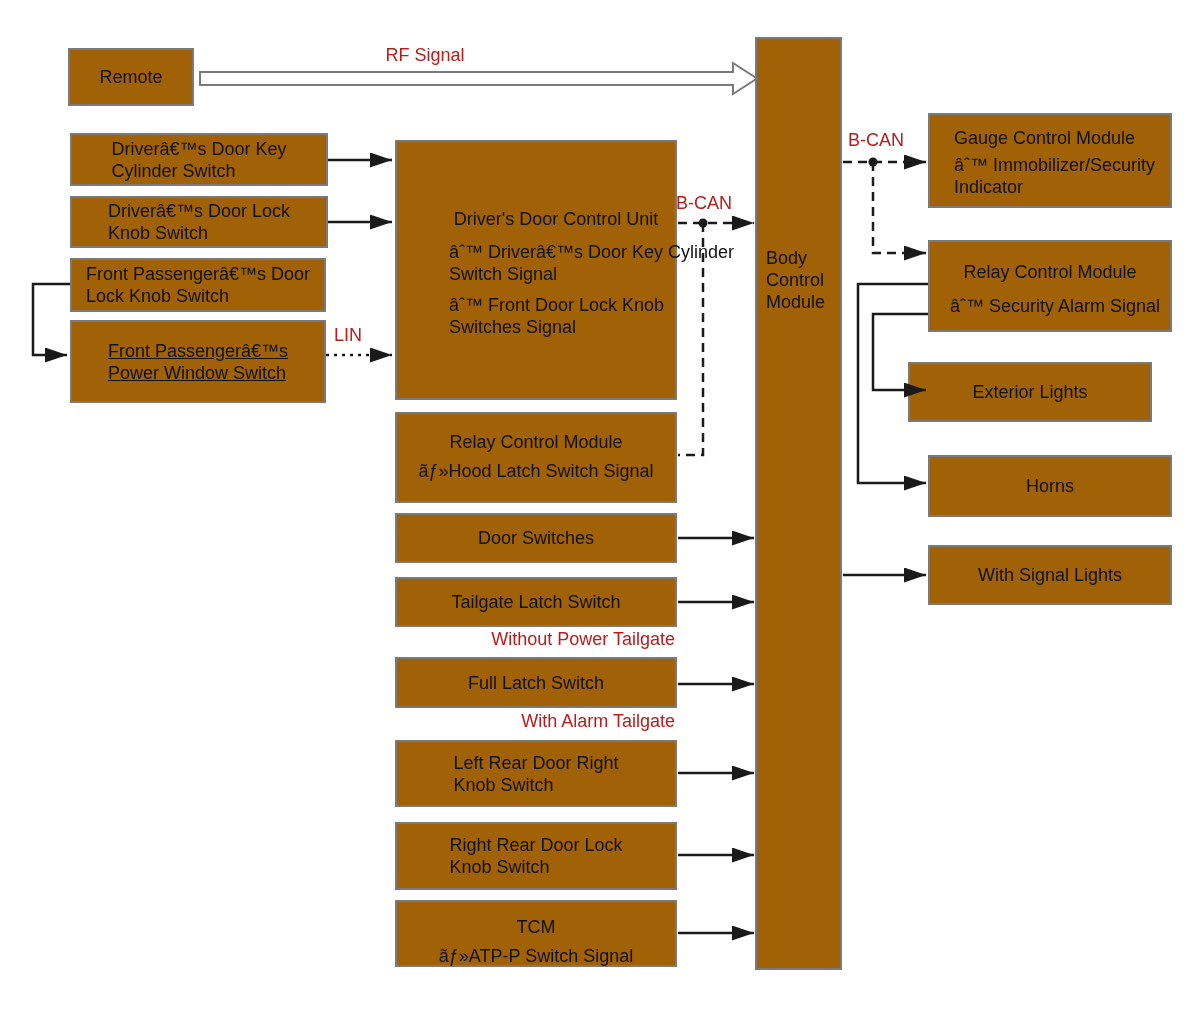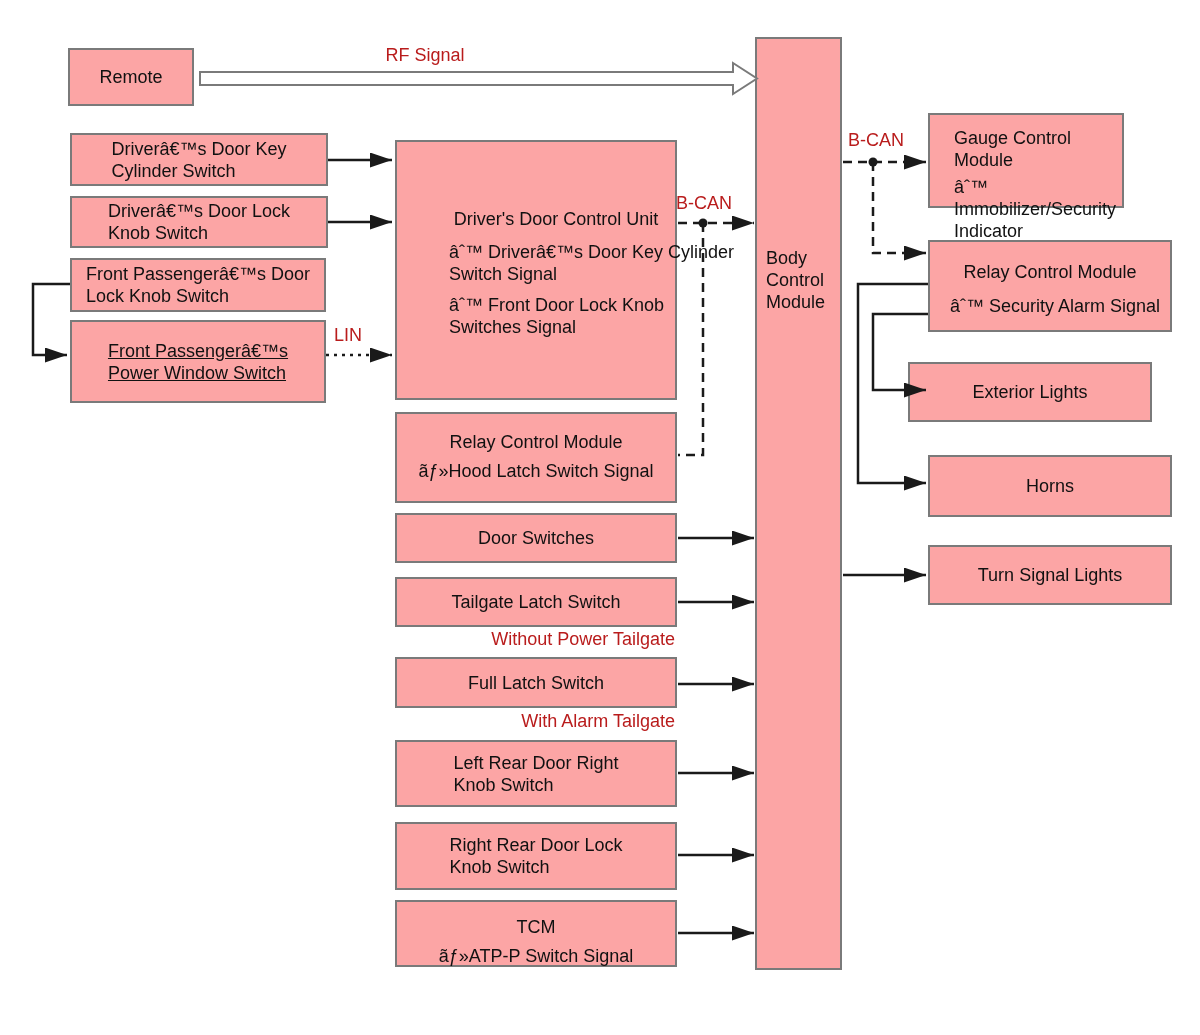--- a/index.html
+++ b/index.html
@@ -2,21 +2,21 @@
 <html><head>
 <meta charset="utf-8">
 <style>
   html,body{margin:0;padding:0;background:#ffffff;}
   .canvas{
     position:relative;width:1200px;height:1035px;background:#ffffff;
     font-family:"Liberation Sans", sans-serif;color:#111111;overflow:hidden;
   }
   .wires{position:absolute;left:0;top:0;z-index:3;pointer-events:none;}
   .box{
-    position:absolute;box-sizing:border-box;border:2px solid #7a7a7a;background:#fca5a5;
+    position:absolute;box-sizing:border-box;border:2px solid #7a7a7a;background:#a16207;
     font-size:18px;line-height:22px;color:#111111;z-index:2;
   }
   .box.flexc{display:flex;align-items:center;justify-content:center;text-align:center;}
   .box.flexl{display:flex;align-items:center;justify-content:center;}
   .box.flexl .inner{text-align:left;}
   .nowrap{white-space:nowrap;}
   .lbl{position:absolute;font-size:18px;line-height:20px;color:#b91c1c;z-index:4;}
   .tctr{text-align:center;}
   .tright{text-align:right;}
   
@@ -123,41 +123,41 @@
     <div class="ttl">TCM</div>
     <div class="nowrap">ãƒ»ATP-P Switch Signal</div>
   </div>
 
   <div class="box bcm" style="left:755px;top:37px;width:87px;height:933px;">
     <div>Body</div>
     <div>Control</div>
     <div>Module</div>
   </div>
 
-  <div class="box gauge" style="left:928px;top:113px;width:196px;height:95px;">
+  <div class="box gauge" style="left:928px;top:113px;width:244px;height:95px;">
     <div>Gauge Control Module</div>
     <div class="itm">âˆ™ Immobilizer/Security</div>
     <div>Indicator</div>
   </div>
 
   <div class="box relay-right" style="left:928px;top:240px;width:244px;height:92px;">
     <div class="ttl">Relay Control Module</div>
     <div class="itm">âˆ™ Security Alarm Signal</div>
   </div>
 
   <div class="box flexc" style="left:908px;top:362px;width:244px;height:60px;">
     <span>Exterior Lights</span>
   </div>
 
   <div class="box flexc" style="left:928px;top:455px;width:244px;height:62px;">
     <span>Horns</span>
   </div>
 
   <div class="box flexc" style="left:928px;top:545px;width:244px;height:60px;">
-    <span>Turn Signal Lights</span>
+    <span>With Signal Lights</span>
   </div>
 
   <div class="lbl tctr" style="left:345px;top:45px;width:160px;">RF Signal</div>
   <div class="lbl" style="left:676px;top:193px;">B-CAN</div>
   <div class="lbl" style="left:848px;top:130px;">B-CAN</div>
   <div class="lbl" style="left:334px;top:325px;">LIN</div>
   <div class="lbl tright" style="left:395px;top:629px;width:280px;">Without Power Tailgate</div>
   <div class="lbl tright" style="left:395px;top:711px;width:280px;">With Alarm Tailgate</div>
 
   <svg class="wires" width="1200" height="1035" viewBox="0 0 1200 1035">

